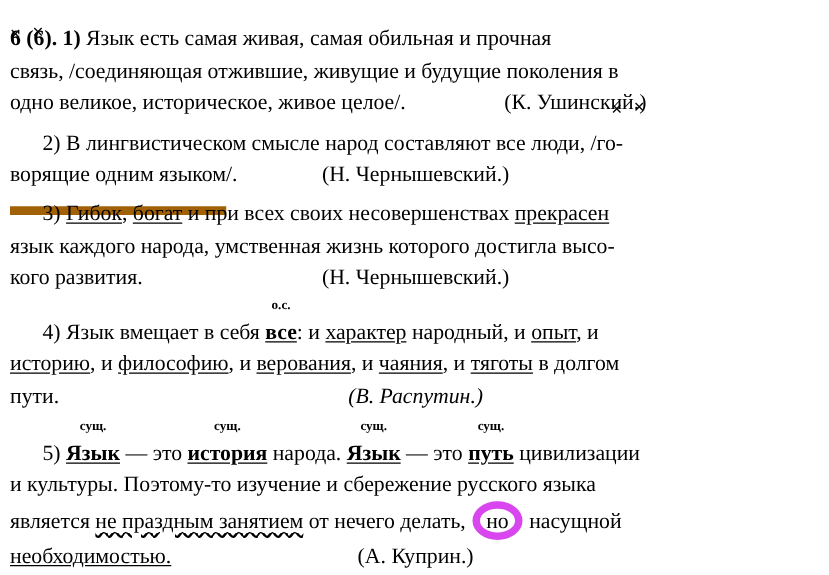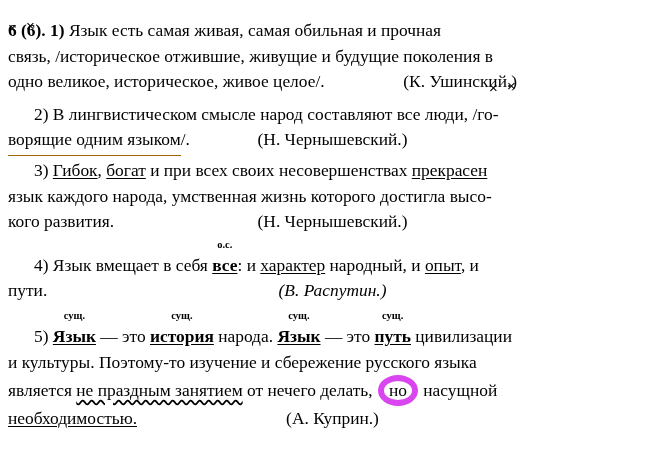--- a/index.html
+++ b/index.html
@@ -44,22 +44,22 @@
   }
   .indent {
     display: inline-block;
     width: 26px;
   }
   .u {
     text-decoration: underline;
     text-underline-offset: 2px;
   }
   .uu {
-    border-bottom: 1px solid #a16207;
-    padding-bottom: 6px;
+    border-bottom: 7px solid #a16207;
+    padding-bottom: 16px;
     margin-top: 16px;
   }
   .authorline {
     display: block;
     text-align: center;
   }
   
   .wavy {
     text-decoration: underline;
     text-decoration-style: wavy;
@@ -112,21 +112,21 @@
   <span class="xmark xm2">×</span>
   <span class="xmark xm3">×</span>
   <span class="xmark xm4">×</span>
 
   <div class="ex ex-1">
     <p>
       <span class="num">6 (6).</span>
       <span class="num">1)</span>
       <span>Язык есть самая живая, самая обильная и прочная</span>
     </p>
-    <p>связь, /историческое отжившие, живущие и будущие поколения в</p>
+    <p>связь, /соединяющая отжившие, живущие и будущие поколения в</p>
     <p>
       <span>одно великое, историческое, живое целое/.</span>
       <span style="display:inline-block; width:70px;"></span>
       <span>(К. Ушинский.)</span>
     </p>
   </div>
 
   <div class="ex ex-2">
     <p>
       <span class="indent"></span><span>2)</span>
@@ -149,20 +149,23 @@
       <span class="authorline" style="margin-top:-25.6px;">(Н. Чернышевский.)</span>
     </p>
   </div>
 
   <div class="ex ex-4">
     <p>
       <span class="indent"></span><span>4)</span>
       <span>Язык вмещает в себя </span><span class="marked"><span class="mark">о.с.</span><span class="u">все</span></span><span>: и </span><span class="u">характер</span><span> народный, и </span><span class="u">опыт</span><span>, и</span>
     </p>
     <p>
+      <span class="u">историю</span><span>, и </span><span class="u">философию</span><span>, и </span><span class="u">верования</span><span>, и </span><span class="u">чаяния</span><span>, и </span><span class="u">тяготы</span><span> в долгом</span>
+    </p>
+    <p>
       <span>пути.</span>
       <span class="authorline" style="margin-top:-25.6px;font-style:italic;">(В. Распутин.)</span>
     </p>
   </div>
 
   <div class="ex ex-5">
     <p>
       <span class="indent"></span><span>5)</span>
       <span class="marked"><span class="mark">сущ.</span><span class="u">Язык</span></span><span> — это </span><span class="marked"><span class="mark">сущ.</span><span class="u">история</span></span><span> народа. </span><span class="marked"><span class="mark">сущ.</span><span class="u">Язык</span></span><span> — это </span><span class="marked"><span class="mark">сущ.</span><span class="u">путь</span></span><span> цивилизации</span>
     </p>

